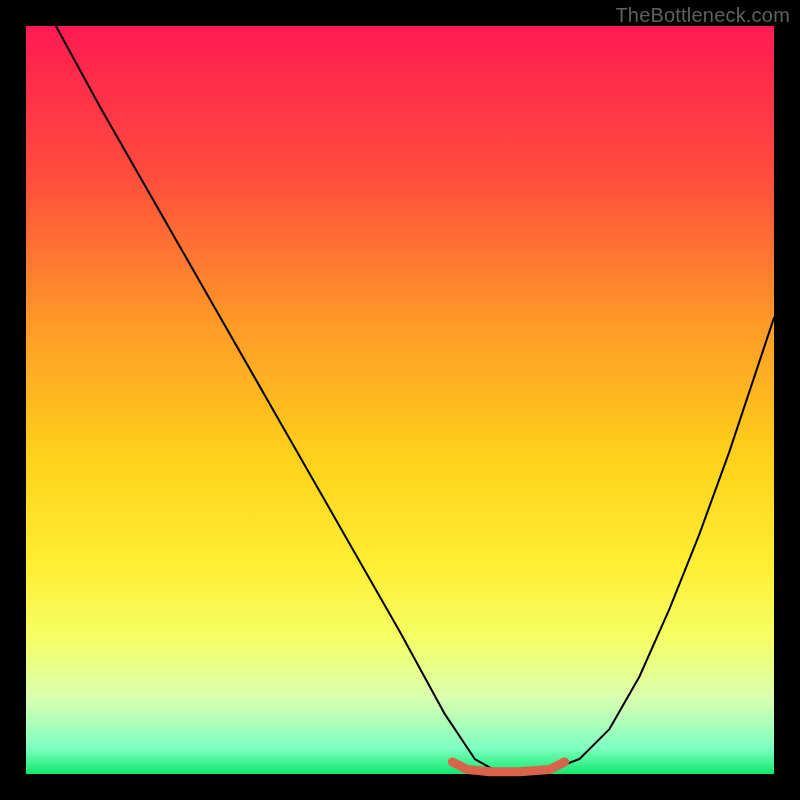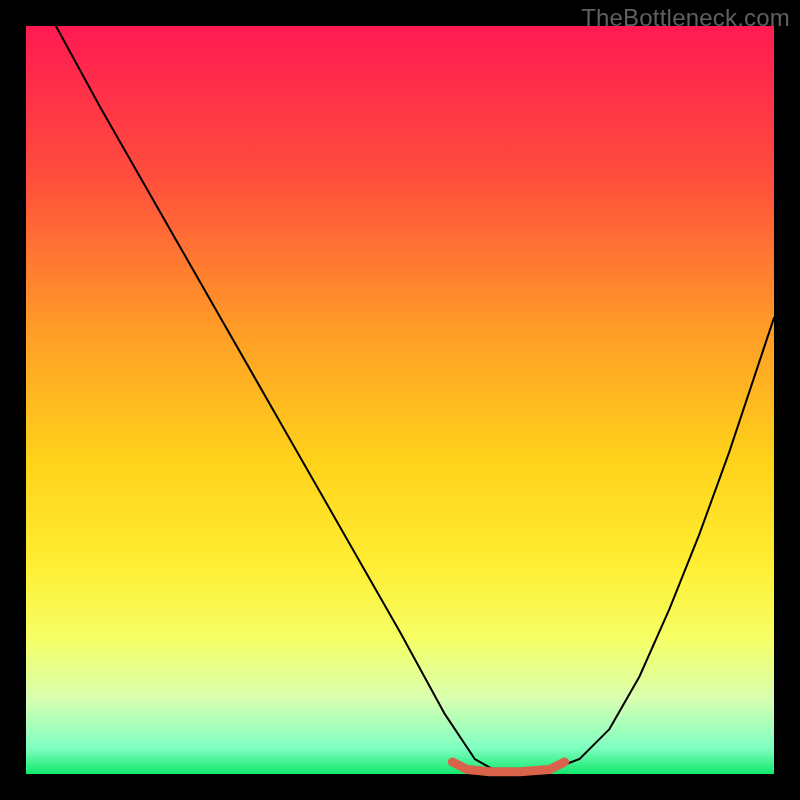--- a/index.html
+++ b/index.html
@@ -15,21 +15,21 @@
     position: relative;
     width: 800px;
     height: 800px;
     background: #000;
   }
   .watermark {
     position: absolute;
     top: 4px;
     right: 10px;
     color: #606060;
-    font-size: 24px;
+    font-size: 20px;
     font-weight: 400;
     letter-spacing: 0.2px;
     z-index: 5;
   }
   svg {
     display: block;
   }
 </style>
 </head>
 <body>

